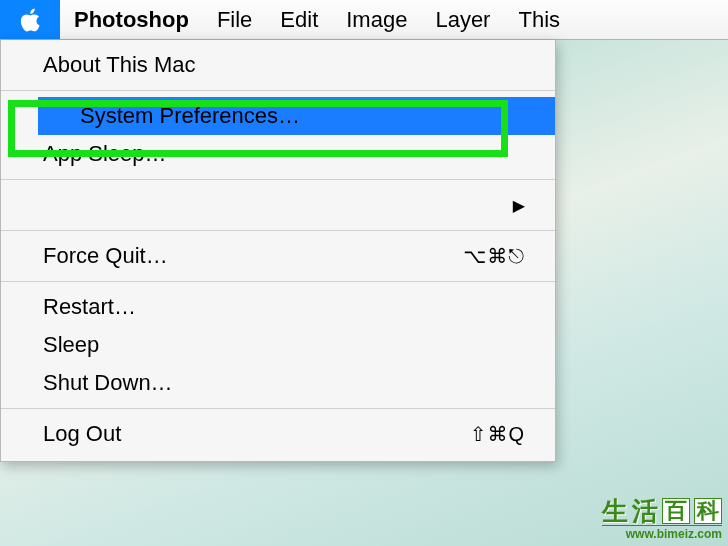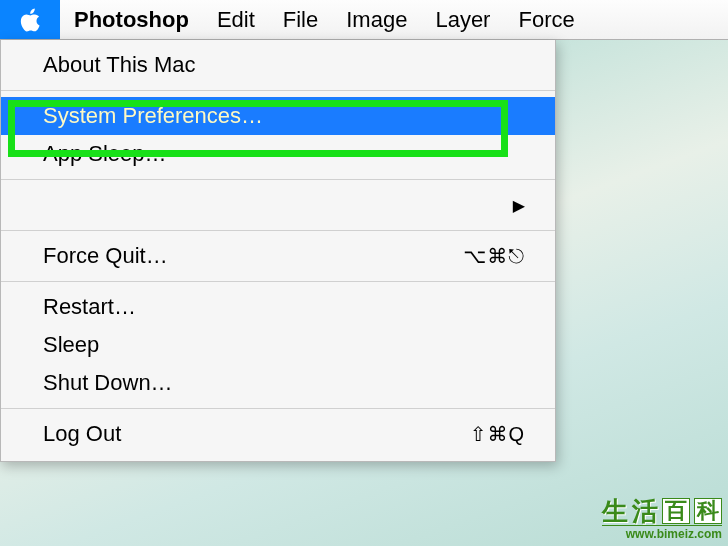--- a/index.html
+++ b/index.html
@@ -69,21 +69,22 @@
       font-size: 20px;
       color: #000;
       letter-spacing: 1px;
     }
     .menu-item .submenu-arrow {
       margin-left: auto;
       font-size: 16px;
     }
     .menu-item.highlighted {
       background: #1a7cff;
-      color: #fef9c3;
+      color: #000000;
+      margin-left: 37px;
     }
     .menu-separator {
       height: 1px;
       background: #d0d0d0;
       margin: 6px 0;
     }
     .highlight-box {
       position: absolute;
       left: 8px;
       top: 100px;
@@ -137,33 +138,33 @@
 <div class="menubar">
   <div class="apple-menu">
     <svg class="apple-icon" viewBox="0 0 170 170">
       <path d="M150.9 131.1c-2.4 5.5-5.2 10.6-8.5 15.2-4.5 6.3-8.2 10.7-11 13.1-4.4 3.9-9.1 5.9-14.1 6-3.6 0-7.9-1-13-3.1-5.1-2.1-9.8-3.1-14-3.1-4.5 0-9.3 1-14.5 3.1-5.2 2.1-9.4 3.2-12.6 3.3-4.8.2-9.6-1.9-14.4-6.2-3.1-2.6-6.9-7.1-11.5-13.6-4.9-6.9-9-15-12.2-24.1-3.4-9.9-5.1-19.4-5.1-28.7 0-10.6 2.3-19.8 6.9-27.4 3.6-6.1 8.4-11 14.4-14.5 6-3.5 12.5-5.3 19.5-5.4 3.8 0 8.8 1.2 15 3.5 6.2 2.3 10.2 3.5 11.9 3.5 1.3 0 5.7-1.4 13.2-4.2 7.1-2.6 13.1-3.6 18-3.2 13.3 1.1 23.3 6.3 29.9 15.8-11.9 7.2-17.8 17.3-17.7 30.2.1 10.1 3.8 18.5 10.9 25.1 3.2 3.1 6.8 5.5 10.8 7.2-.9 2.5-1.8 4.9-2.7 7.2zM119.1 7.2c0 7.9-2.9 15.3-8.6 22.1-6.9 8.1-15.3 12.8-24.4 12.1-.1-1-.2-2-.2-3 0-7.6 3.3-15.7 9.2-22.4 2.9-3.3 6.7-6.1 11.2-8.3C110.8 5.6 115.1 4.4 119 4.2c.1 1 .1 2 .1 3z"></path>
     </svg>
   </div>
   <div class="menubar-item bold">
       <span>Photoshop</span>
     </div>
   <div class="menubar-item">
+      <span>File</span>
+    </div>
+  <div class="menubar-item">
       <span>Edit</span>
     </div>
   <div class="menubar-item">
-      <span>File</span>
-    </div>
-  <div class="menubar-item">
       <span>Image</span>
     </div>
   <div class="menubar-item">
       <span>Layer</span>
     </div>
   <div class="menubar-item">
-      <span>Force</span>
+      <span>This</span>
     </div>
 </div>
 
 <div class="dropdown">
   <div class="menu-item">
     <span>About This Mac</span>
   </div>
   <div class="menu-separator"></div>
   <div class="menu-item highlighted">
     <span>System Preferences…</span>

